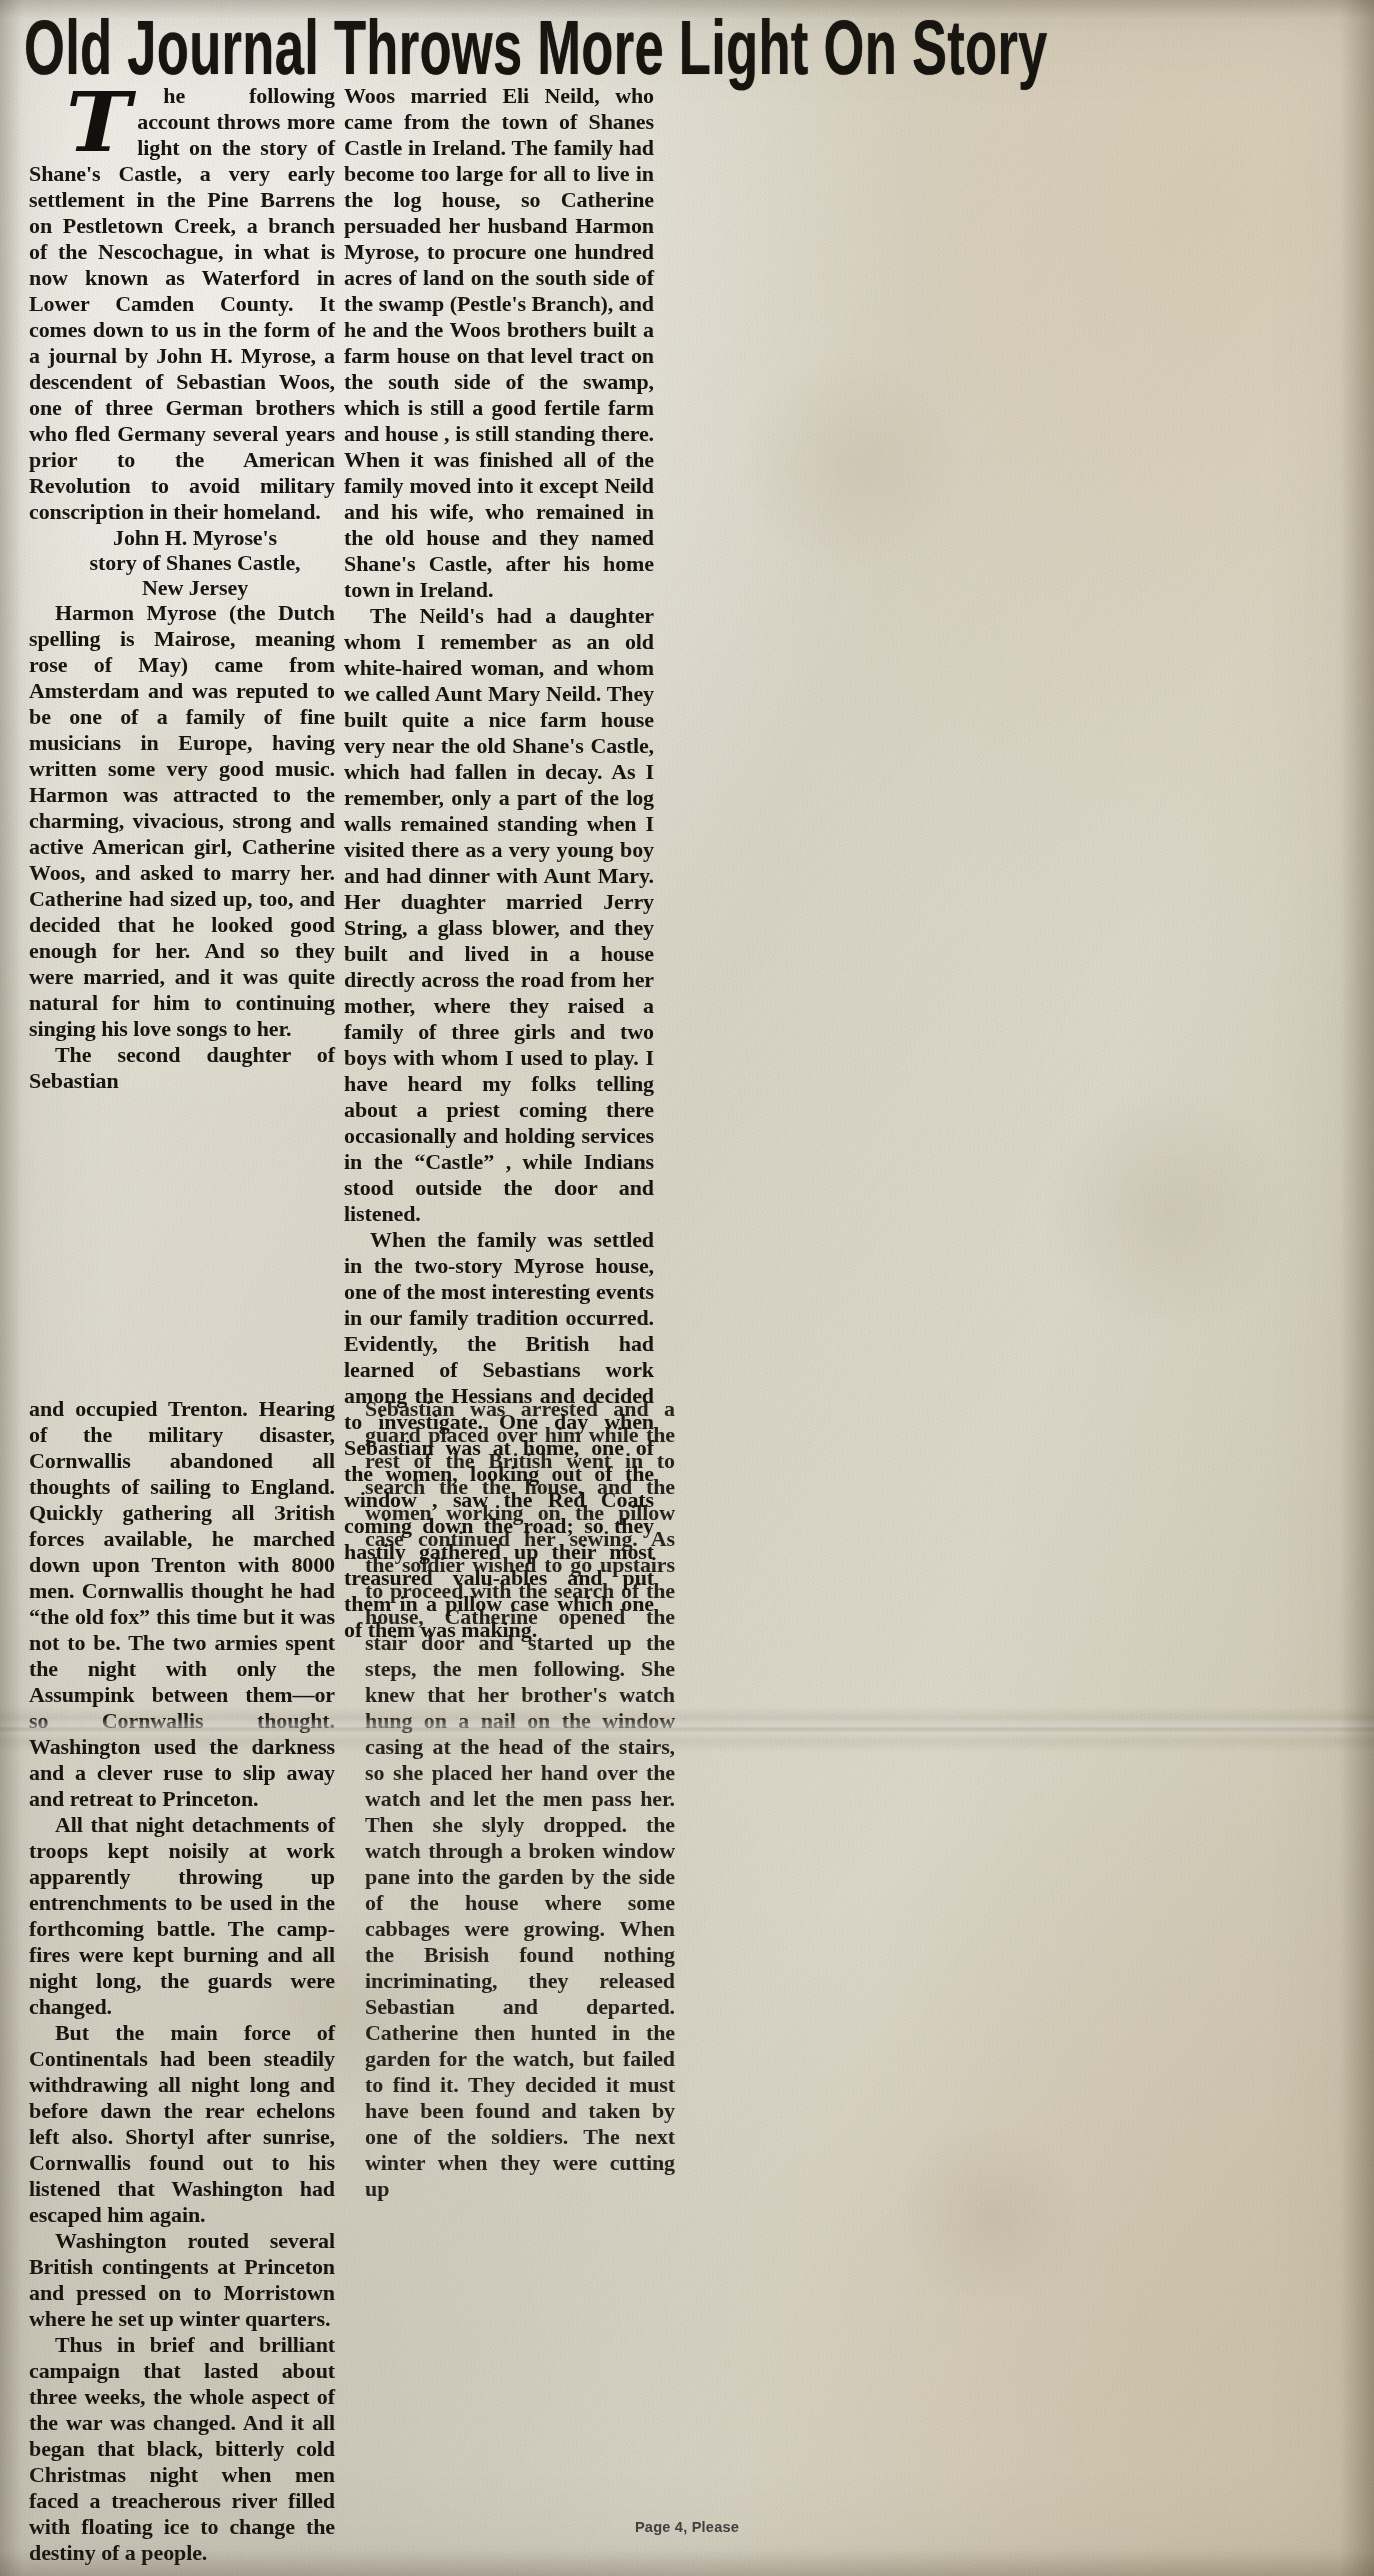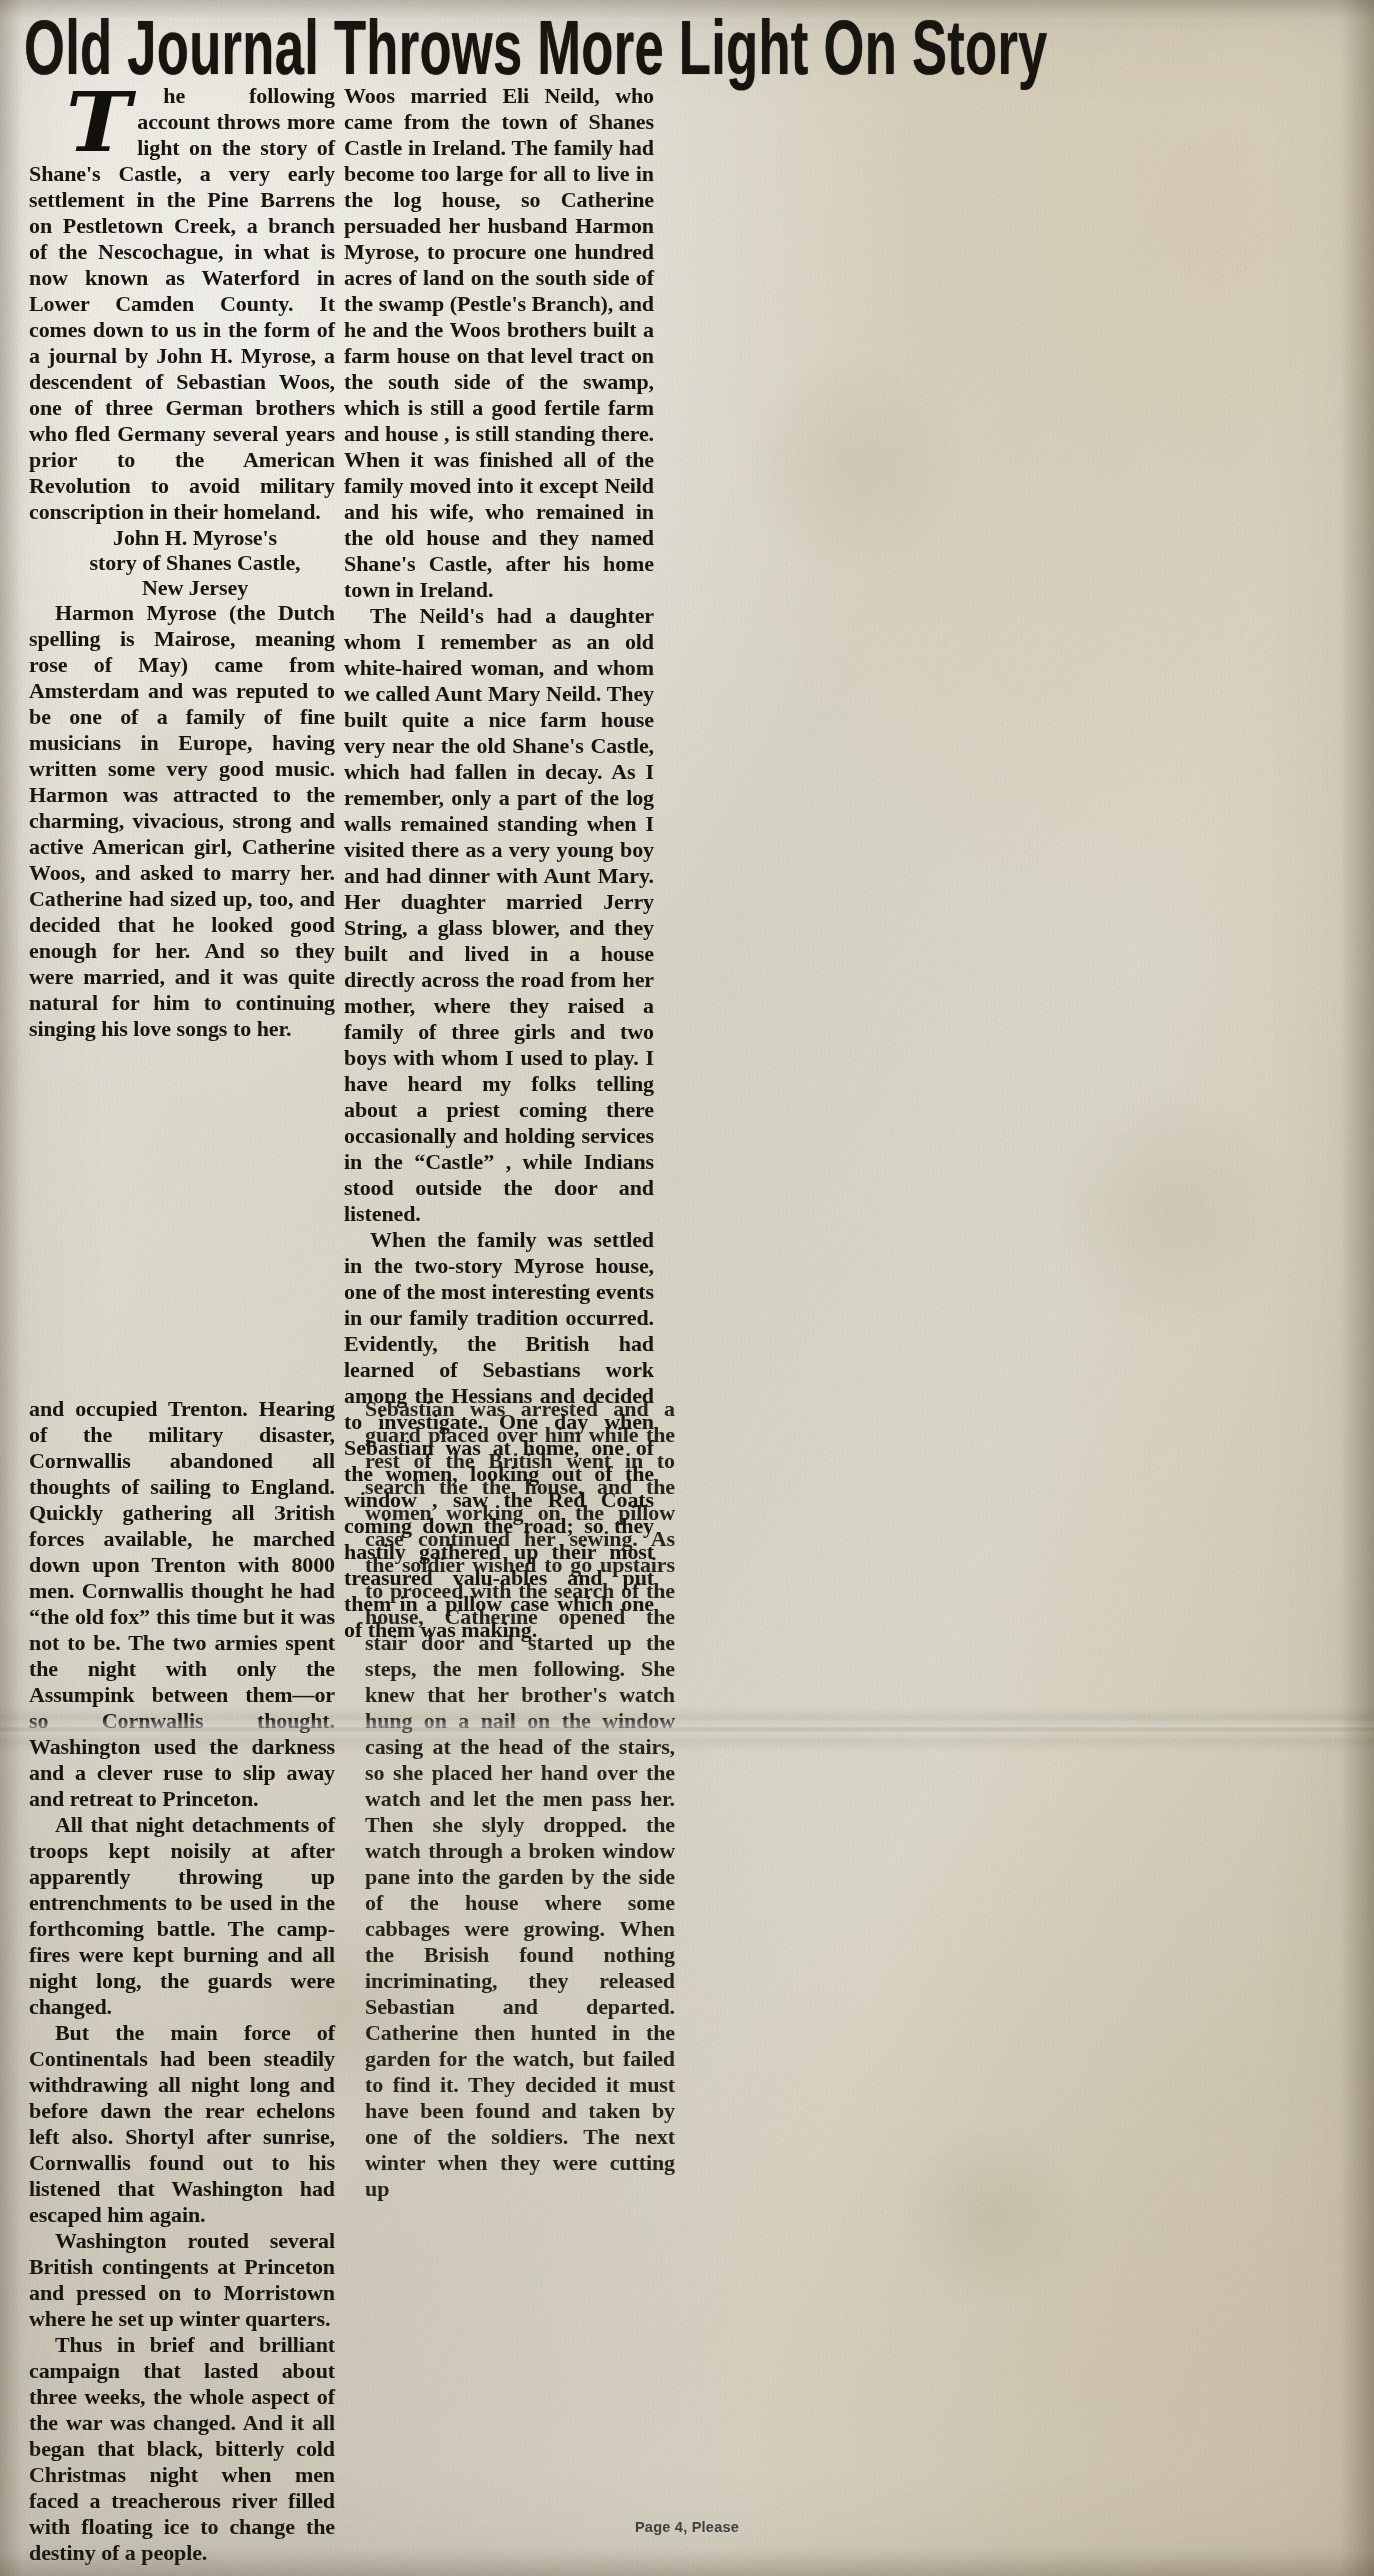--- a/index.html
+++ b/index.html
@@ -248,31 +248,32 @@
 
       <p class="first-para"><span class="dropcap">T</span><span>he following account throws more light on the story of Shane's Castle, a very early settlement in the Pine Barrens on Pestletown Creek, a branch of the Nescochague, in what is now known as Waterford in Lower Camden County. It comes down to us in the form of a journal by John H. Myrose, a descendent of Sebastian Woos, one of three German brothers who fled Germany several years prior to the American Revolution to avoid military conscription in their homeland.</span></p>
 
       <p class="subhead">
         <span class="line">John H. Myrose's</span>
         <span class="line">story of Shanes Castle,</span>
         <span class="line">New Jersey</span>
       </p>
 
       <p>Harmon Myrose (the Dutch spelling is Mairose, meaning rose of May) came from Amsterdam and was reputed to be one of a family of fine musicians in Europe, having written some very good music. Harmon was attracted to the charming, vivacious, strong and active American girl, Catherine Woos, and asked to marry her. Catherine had sized up, too, and decided that he looked good enough for her. And so they were married, and it was quite natural for him to continuing singing his love songs to her.</p>
+      <p>The second daughter of Sebastian</p>
     </div>
 
     <div class="col col-2-top">
       <p class="noindent">Woos married Eli Neild, who came from the town of Shanes Castle in Ireland. The family had become too large for all to live in the log house, so Catherine persuaded her husband Harmon Myrose, to procure one hundred acres of land on the south side of the swamp (Pestle's Branch), and he and the Woos brothers built a farm house on that level tract on the south side of the swamp, which is still a good fertile farm and house , is still standing there. When it was finished all of the family moved into it except Neild and his wife, who remained in the old house and they named Shane's Castle, after his home town in Ireland.</p>
       <p>The Neild's had a daughter whom I remember as an old white-haired woman, and whom we called Aunt Mary Neild. They built quite a nice farm house very near the old Shane's Castle, which had fallen in decay. As I remember, only a part of the log walls remained standing when I visited there as a very young boy and had dinner with Aunt Mary. Her duaghter married Jerry String, a glass blower, and they built and lived in a house directly across the road from her mother, where they raised a family of three girls and two boys with whom I used to play. I have heard my folks telling about a priest coming there occasionally and holding services in the “Castle” , while Indians stood outside the door and listened.</p>
       <p>When the family was settled in the two-story Myrose house, one of the most interesting events in our family tradition occurred. Evidently, the British had learned of Sebastians work among the Hessians and decided to investigate. One day when Sebastian was at home, one of the women, looking out of the window , saw the Red Coats coming down the road; so they hastily gathered up their most treasured valu-ables and put them in a pillow case which one of them was making.</p>
     </div>
 
     <div class="col col-1-bot">
       <p class="noindent">and occupied Trenton. Hearing of the military disaster, Cornwallis abandoned all thoughts of sailing to England. Quickly gathering all Зritish forces available, he marched down upon Trenton with 8000 men. Cornwallis thought he had “the old fox” this time but it was not to be. The two armies spent the night with only the Assumpink between them—or so Cornwallis thought. Washington used the darkness and a clever ruse to slip away and retreat to Princeton.</p>
-      <p>All that night detachments of troops kept noisily at after apparently throwing up entrenchments to be used in the forthcoming battle. The camp-fires were kept burning and all night long, the guards were changed.</p>
+      <p>All that night detachments of troops kept noisily at work apparently throwing up entrenchments to be used in the forthcoming battle. The camp-fires were kept burning and all night long, the guards were changed.</p>
       <p>But the main force of Continentals had been steadily withdrawing all night long and before dawn the rear echelons left also. Shortyl after sunrise, Cornwallis found out to his listened that Washington had escaped him again.</p>
       <p>Washington routed several British contingents at Princeton and pressed on to Morristown where he set up winter quarters.</p>
       <p>Thus in brief and brilliant campaign that lasted about three weeks, the whole aspect of the war was changed. And it all began that black, bitterly cold Christmas night when men faced a treacherous river filled with floating ice to change the destiny of a people.</p>
     </div>
 
     <div class="col col-2-bot">
       <p class="noindent faded">Sebastian was arrested and a guard placed over him while the rest of the British went in to search the the house, and the women working on the pillow case continued her sewing. As the soldier wished to go upstairs to proceed with the search of the house, Catherine opened the stair door and started up the steps, the men following. She knew that her brother's watch hung on a nail on the window casing at the head of the stairs, so she placed her hand over the watch and let the men pass her. Then she slyly dropped. the watch through a broken window  pane into the garden by the side of the house where some cabbages were growing. When the Brisish found nothing incriminating, they released Sebastian and departed. Catherine then hunted in the garden for the watch, but failed to find it. They decided it must have been found and taken by one of the soldiers. The next winter when they were cutting up</p>
     </div>
 
     <div class="footer-note">Page 4, Please</div>

